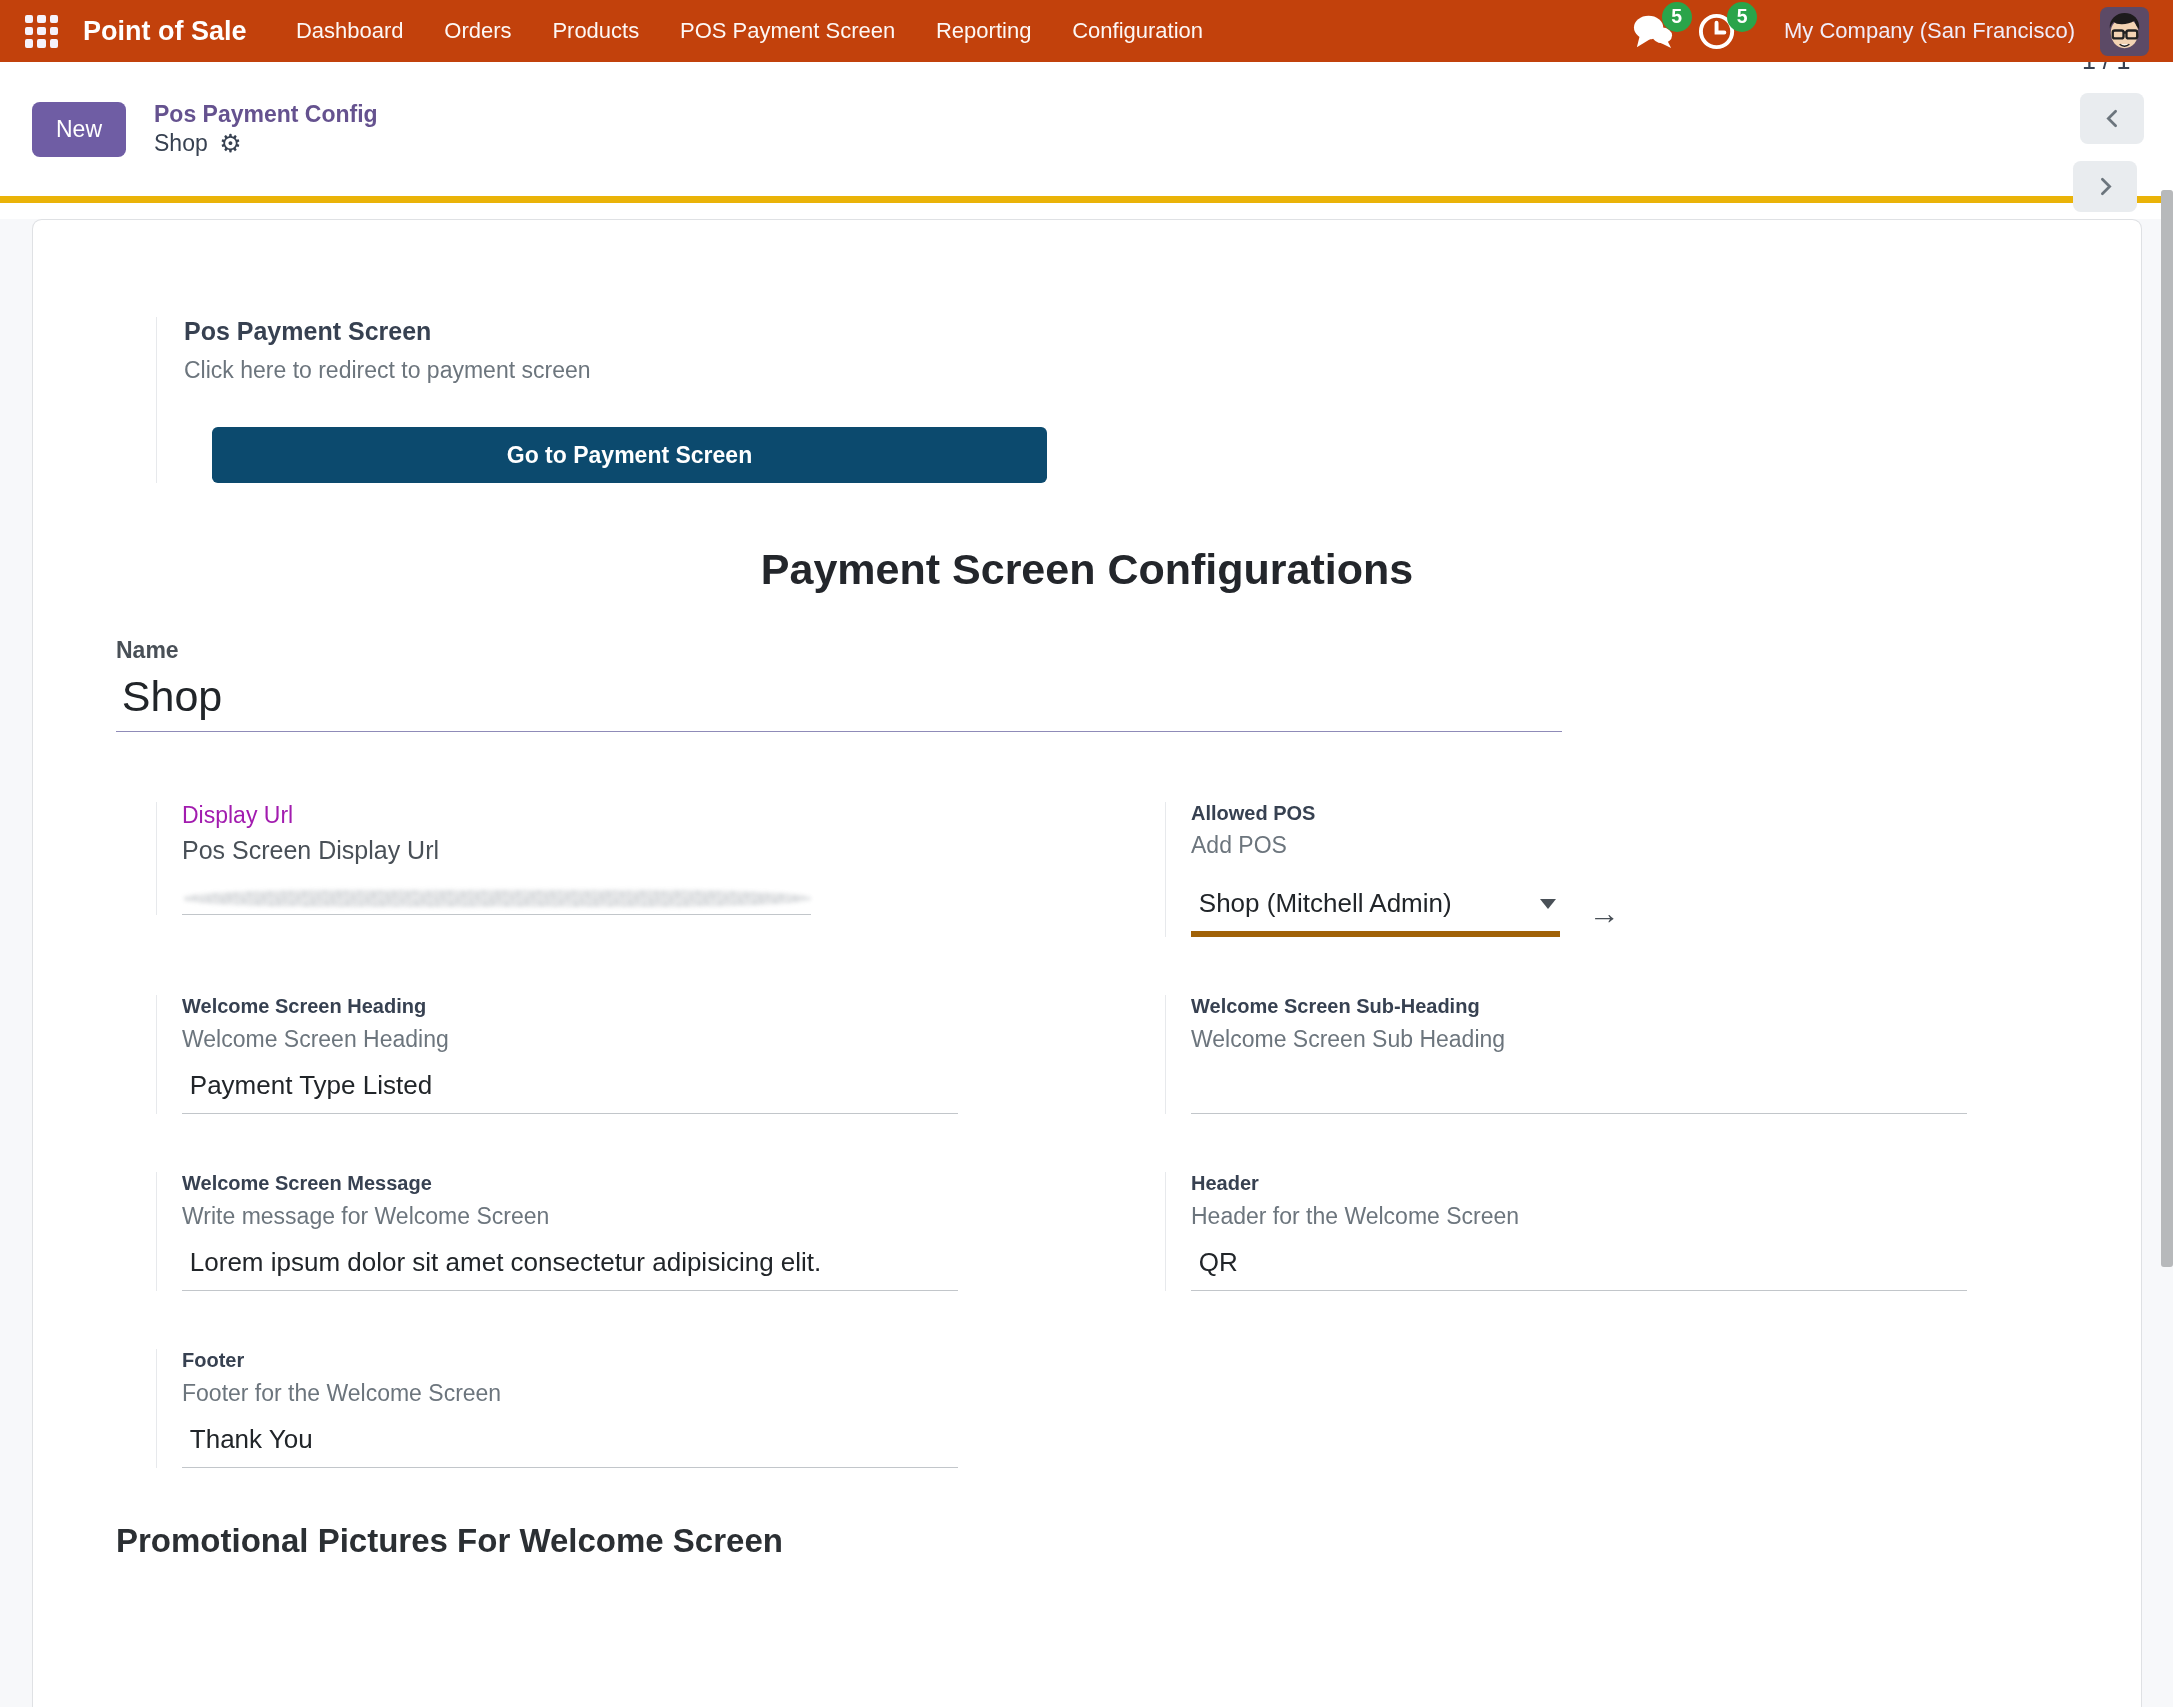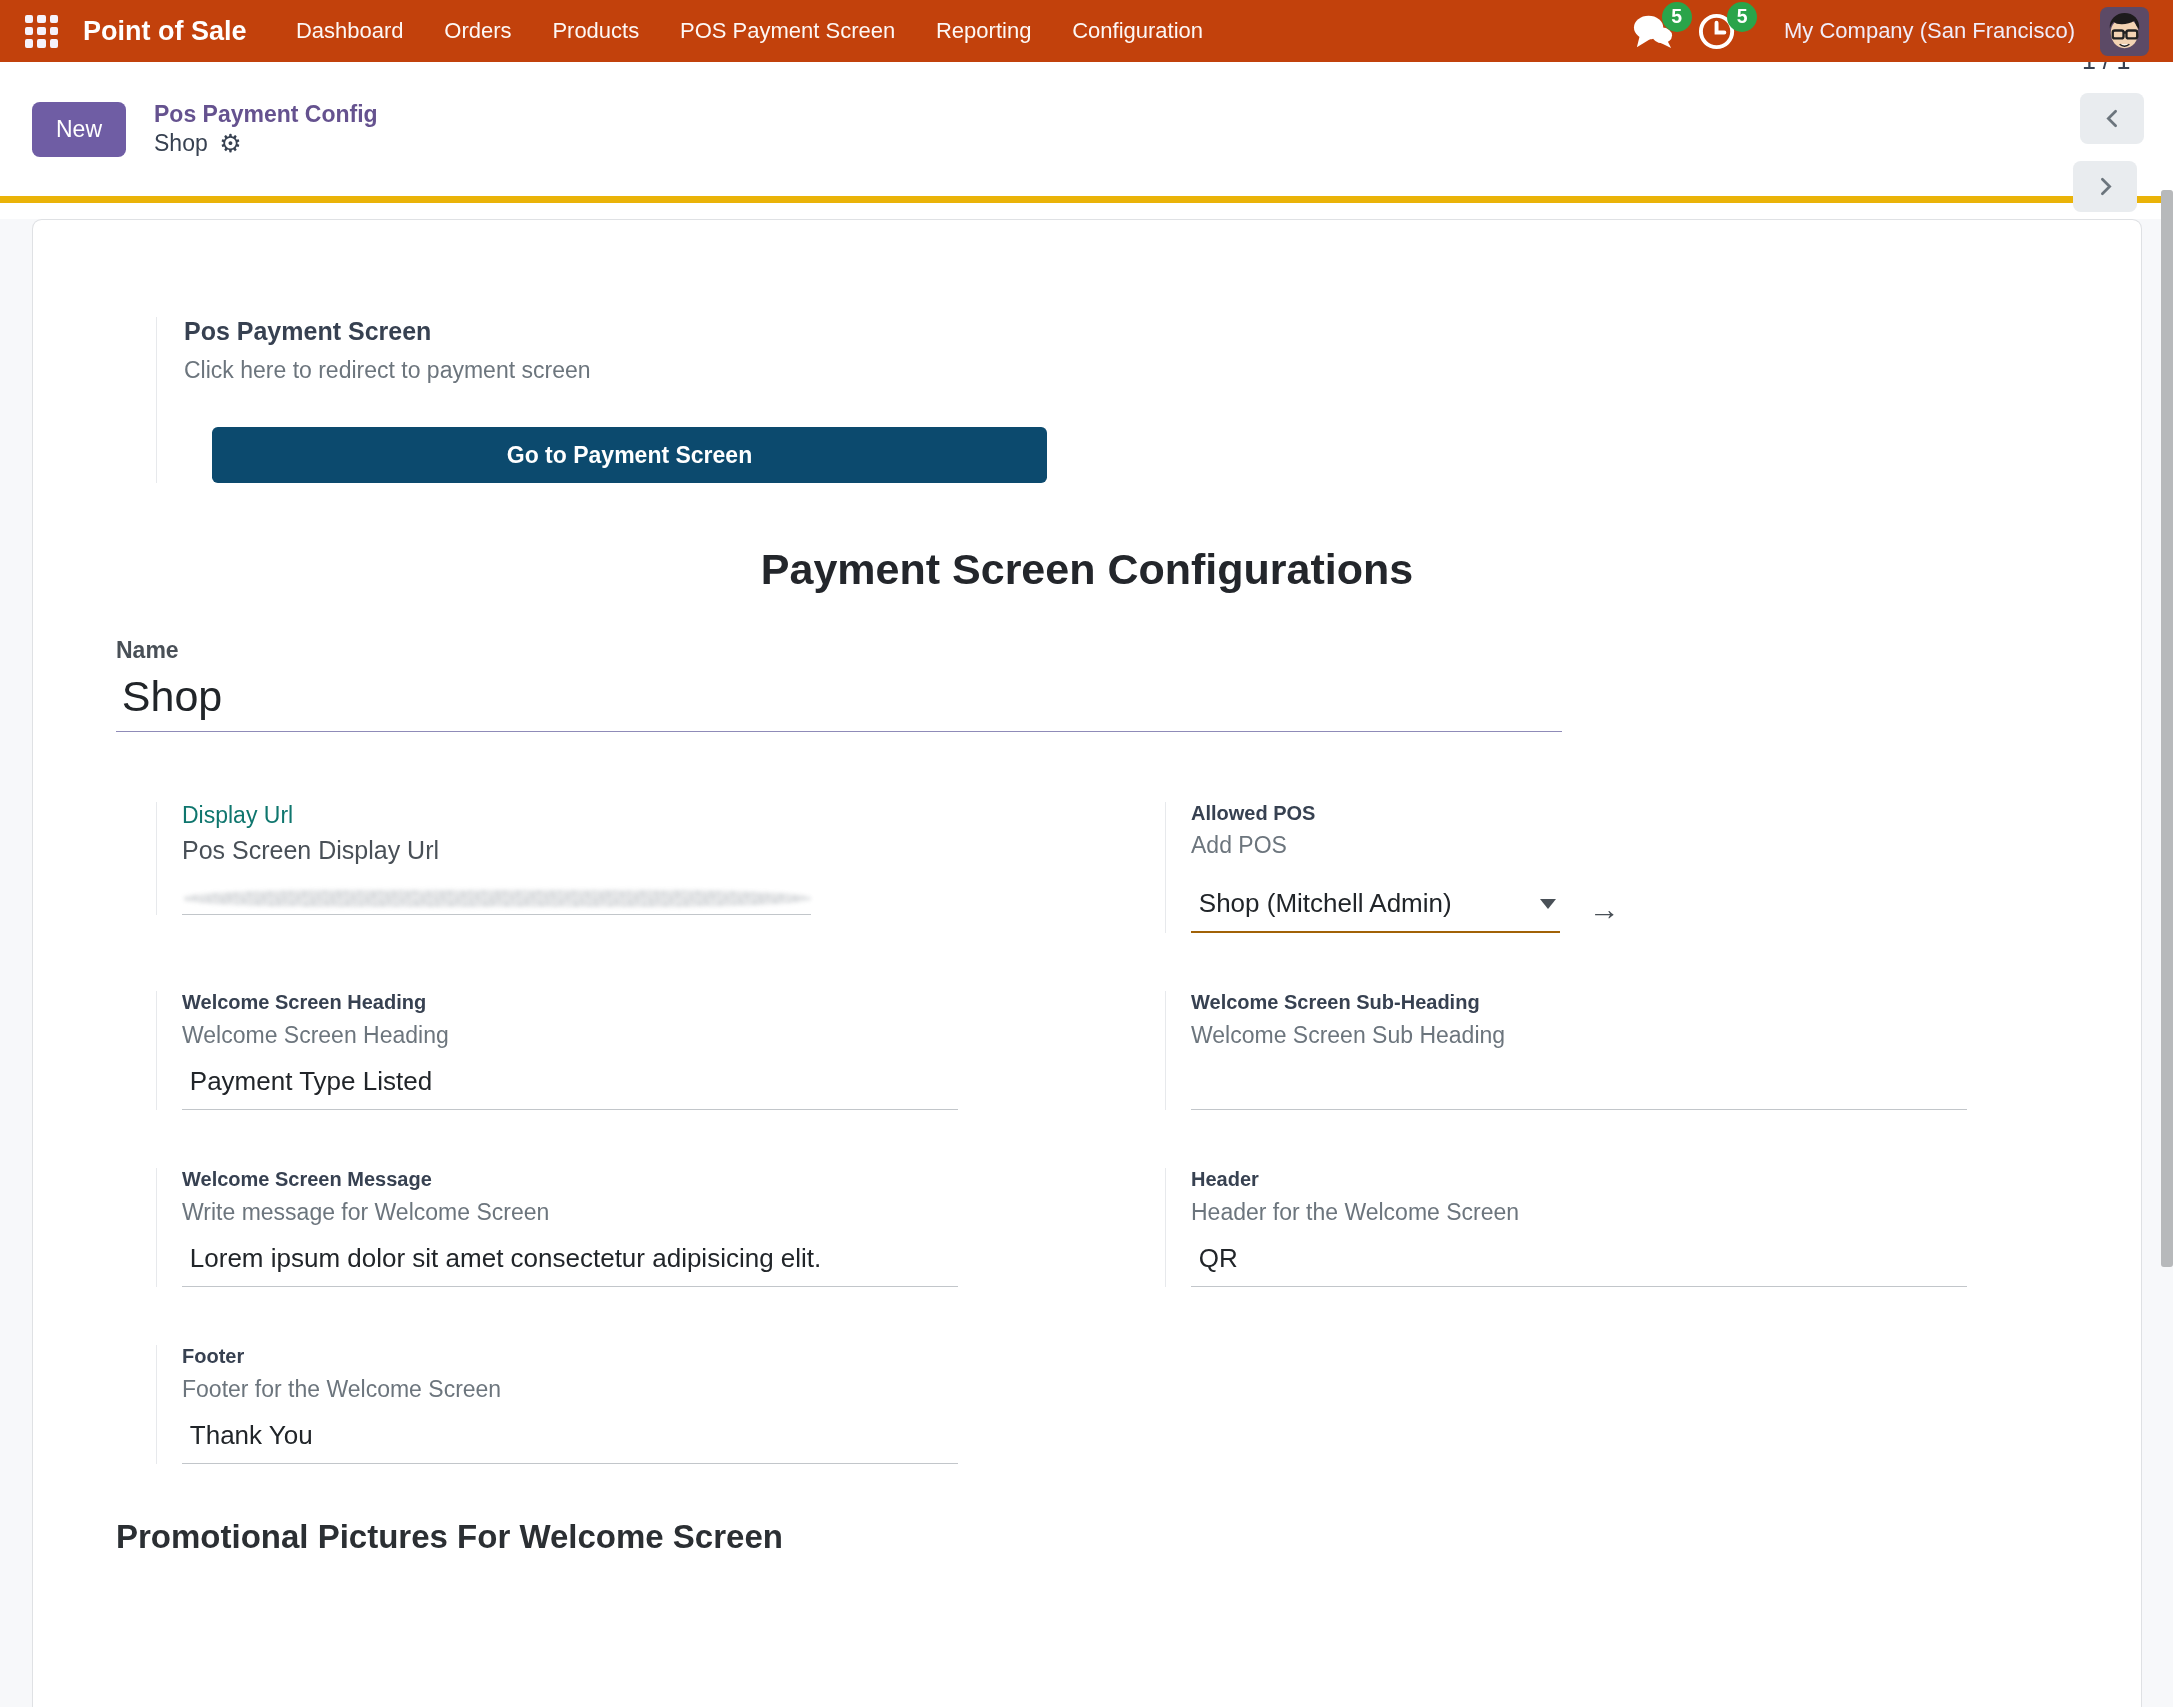--- a/index.html
+++ b/index.html
@@ -57,37 +57,37 @@
 
   .name-group { margin-top:43px; }
   .name-label { font-size:23px; font-weight:600; color:#495057; }
   .name-value { font-size:43px; color:#212529; margin-top:7.8px; padding-left:5.8px; }
   .name-underline { width:1446px; border-bottom:1.9px solid #8f8bb8; margin-top:9.7px; }
 
   .field-grid { margin-left:40px; margin-top:70px; display:grid;
     grid-template-columns:805px 805px; column-gap:204px; row-gap:58px; align-items:start; }
   .fgroup { border-left:1.9px solid #e7e9ec; padding-left:25px; }
   .flabel { font-size:20px; font-weight:700; color:#374151; }
-  .flabel-muted { font-size:23px; font-weight:400; color:#0f766e; }
+  .flabel-muted { font-size:23px; font-weight:400; color:#a21caf; }
   .fsub { font-size:23px; color:#6c757d; margin-top:7.8px; }
   .fsub-dark { font-size:25px; color:#495057; margin-top:7.8px; }
   .fvalue { font-size:26px; color:#212529; margin-top:17.5px; padding-left:7.8px; min-height:35px; }
   .funderline { width:776px; border-bottom:1px solid #c2c6ca; margin-top:7.8px; }
 
   .scribble { margin-top:23px; width:629px; height:27px; position:relative;
     border-bottom:1px solid #c2c6ca; padding-bottom:5.8px; }
   .scribble .ink { position:absolute; left:0; top:1.9px; right:0; bottom:7.8px;
     background:
       repeating-linear-gradient(100deg,#9aa0a6 0 1.9px, transparent 1.9px 4.9px),
       repeating-linear-gradient(80deg, #b9bec3 0 1px, transparent 1px 6.8px);
     filter:blur(1.9px); opacity:.65; border-radius:40%/90%; }
 
   .select-row { margin-top:29px; display:flex; align-items:flex-end; }
   .select-box { width:369px; display:flex; align-items:center; justify-content:space-between;
-    border-bottom:2px solid #a16207; padding:0 3.9px 11.6px 7.8px; cursor:pointer;gap:13px; }
+    border-bottom:6px solid #a16207; padding:0 3.9px 11.6px 7.8px; cursor:pointer;gap:13px; }
   .select-value { font-size:26px; color:#212529; }
   .caret { width:0; height:0; border-left:8.7px solid transparent; border-right:8.7px solid transparent;
     border-top:10.7px solid #495057; margin-left:11.6px; }
   .ext-arrow { font-size:31px; font-weight:700; color:#495057; margin:0 0 7.8px 29px;
     cursor:pointer; text-decoration:none; line-height:1; }
 
   .promo-title { margin-top:54px; font-size:33px; font-weight:700; color:#2b2f33; }
 </style>
 </head>
 <body>

